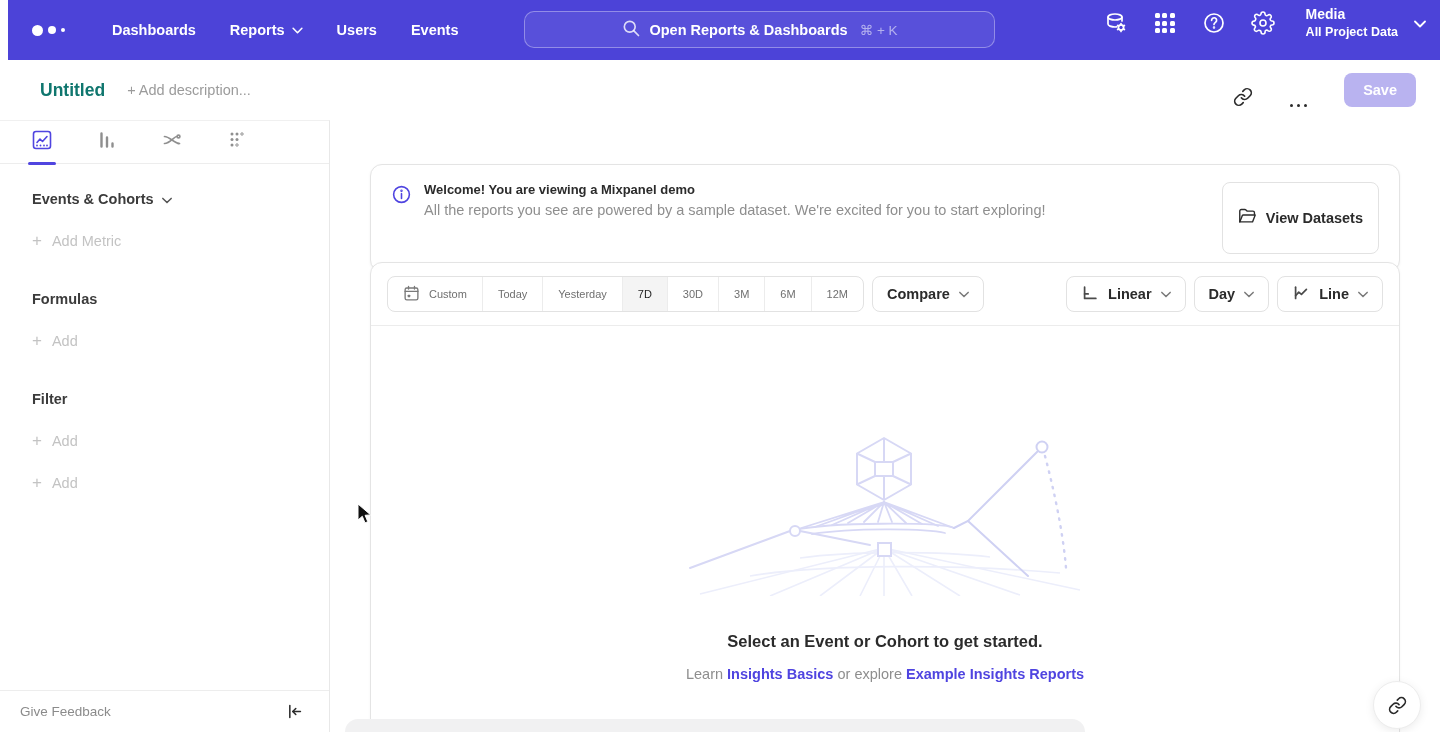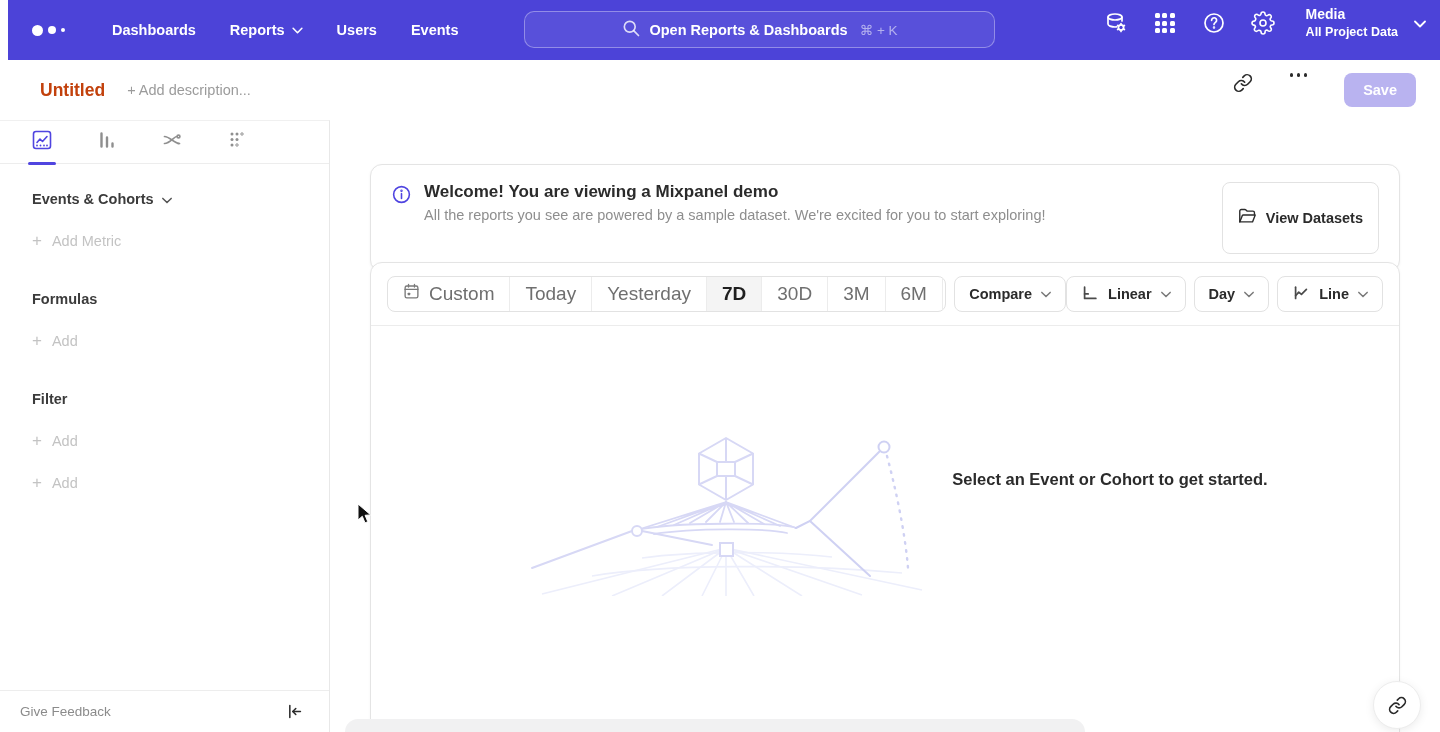--- a/index.html
+++ b/index.html
@@ -28,23 +28,23 @@
   .grid-icon { display:grid; grid-template-columns:repeat(3,5px); grid-template-rows:repeat(3,5px); gap:2.5px; }
   .grid-icon span { background:#fff; border-radius:1.5px; }
   .project { display:flex; align-items:center; gap:16px; margin-left:6px; cursor:pointer; }
   .project .lines { display:flex; flex-direction:column; line-height:1.35; }
   .project .p-name { font-size:14px; font-weight:700; }
   .project .p-scope { font-size:12.5px; font-weight:700; }
 
   
   .header { position:absolute; top:60px; left:0; width:1440px; height:60px; background:#fff;
     display:flex; align-items:center; }
-  .title { margin-left:40px; font-size:17.5px; font-weight:700; color:#c2410c; }
+  .title { margin-left:40px; font-size:17.5px; font-weight:700; color:#0f766e; }
   .desc { margin-left:22px; font-size:14.5px; color:#9b9b9b; cursor:text; }
-  .header-right { position:absolute; right:24px; display:flex; align-items:flex-start; gap:37px; }
+  .header-right { position:absolute; right:24px; display:flex; align-items:flex-end; gap:37px; }
   .hdr-icon { color:#2b2b2b; display:flex; cursor:pointer; }
   .dots3 { display:flex; gap:3.5px; cursor:pointer; }
   .dots3 span { width:3.5px; height:3.5px; border-radius:50%; background:#2b2b2b; }
   .save-btn { background:#b9b3f0; color:#fff; border:none; border-radius:8px;
     padding:9px 19px; font-size:14.5px; font-weight:700; font-family:inherit; cursor:default; }
 
   
   .sidebar { position:absolute; top:120px; left:0; width:330px; bottom:0;
     border-right:1px solid #e8e8e8; border-top:1px solid #f0f0f0; background:#fff; }
   .analyze-row { height:45px; display:flex; align-items:center; padding:0 32px;
@@ -69,44 +69,44 @@
   .feedback-label { font-size:13.5px; color:#8b8b8b; cursor:pointer; }
   .collapse { color:#2b2b2b; display:flex; cursor:pointer; }
 
   
   .main { position:absolute; left:330px; top:120px; right:0; bottom:0; background:#fff; overflow:hidden; }
   .banner { position:absolute; left:40px; top:44px; width:1030px;
     border:1px solid #e4e4e4; border-radius:12px; background:#fff;
     box-shadow:0 1px 3px rgba(0,0,0,0.05); padding:17px 20px; display:flex; align-items:flex-start; }
   .info-ic { margin-top:2px; color:#4f44e0; }
   .banner-texts { margin-left:12px; }
-  .banner-title { font-size:17px; font-weight:700; color:#2b2b2b; }
+  .banner-title { font-size:13px; font-weight:700; color:#2b2b2b; }
   .banner-sub { margin-top:5px; font-size:14.5px; color:#8e8e8e; }
   .view-datasets { margin-left:auto; align-self:center; display:flex; align-items:center; gap:9px;
     background:#fff; border:1px solid #e2e2e2; border-radius:8px; padding:25px 15px;
     font-size:14.5px; font-weight:700; color:#2b2b2b; font-family:inherit; cursor:pointer; }
 
   .report-card { position:absolute; left:40px; top:142px; width:1030px; height:620px;
     border:1px solid #e4e4e4; border-radius:12px 12px 0 0; background:#fff;
     box-shadow:0 1px 3px rgba(0,0,0,0.04); }
   .controls { display:flex; align-items:center; padding:13px 16px 13px 16px;
     border-bottom:1px solid #ececec; }
   .seg-group { display:flex; align-items:stretch; height:36px; border:1px solid #e2e2e2;
     border-radius:8px; overflow:hidden; background:#fff; }
-  .seg { display:flex; align-items:center; gap:9px; padding:0 15px; font-size:19px;
+  .seg { display:flex; align-items:center; gap:9px; padding:0 15px; font-size:11px;
     color:#6f6f6f; border-left:1px solid #ececec; cursor:pointer; white-space:nowrap; }
   .seg:first-child { border-left:none; }
-  .seg.active { background:#f4f4f4; color:#1f1f1f; font-weight:700; }
+  .seg.active { background:#f4f4f4; color:#1f1f1f; font-weight:400; }
   .ctl-btn { display:flex; align-items:center; gap:9px; height:36px; padding:0 14px;
     border:1px solid #e2e2e2; border-radius:8px; background:#fff; font-size:14.5px;
     font-weight:600; color:#2b2b2b; font-family:inherit; cursor:pointer; margin-left:8px; white-space:nowrap; }
   .ctl-btn .cchev { color:#7a7a7a; display:flex; }
   .spacer { flex:1; }
 
-  .empty { display:flex; flex-direction:row; align-items:center;justify-content:center; }
+  .empty { display:flex; flex-direction:column; align-items:center; }
   .illustration { margin-top:100px; }
   .empty-title { margin-top:36px; font-size:16.5px; font-weight:700; color:#2b2b2b; }
   .empty-sub { margin-top:15px; font-size:14.5px; color:#8e8e8e; }
   .empty-sub a { color:#4f44e0; font-weight:600; text-decoration:none; cursor:pointer; }
 
   .bottom-bar { position:absolute; left:15px; bottom:0; width:740px; height:13px;
     background:#f1f1f2; border-radius:16px 16px 0 0; z-index:5; }
   .fab { position:absolute; left:1043px; top:561px; width:48px; height:48px; border-radius:50%;
     background:#fff; border:1px solid #ededed; box-shadow:0 2px 10px rgba(0,0,0,0.08);
     display:flex; align-items:center; justify-content:center; color:#2b2b2b; cursor:pointer; z-index:6; }
@@ -443,20 +443,26 @@
           <g stroke="#cfd1f3" stroke-width="2" stroke-linecap="round">
             <path d="M294 102l14-7 72-72"></path>
             <path d="M308 95l60 55"></path>
             <circle cx="382" cy="21" r="5.5" fill="#fff"></circle>
             <path d="M385 30c8 30 18 75 21 112" stroke-dasharray="1.5 6.5" stroke-width="2.4"></path>
           </g>
 
           <rect x="218" y="117" width="13" height="13" stroke="#d7d8f5" stroke-width="2" fill="#fff"></rect>
         </svg>
         <div class="empty-title">Select an Event or Cohort to get started.</div>
+        <div class="empty-sub">
+          <span>Learn</span>
+          <a>Insights Basics</a>
+          <span>or explore</span>
+          <a>Example Insights Reports</a>
+        </div>
       </div>
     </div>
 
     <div class="bottom-bar"></div>
 
     <div class="fab">
       <svg width="19" height="19" viewBox="0 0 24 24" fill="none" stroke="#2b2b2b" stroke-width="2.1" stroke-linecap="round" stroke-linejoin="round">
         <path d="M10 13a5 5 0 007.54.54l3-3a5 5 0 00-7.07-7.07l-1.72 1.71"></path>
         <path d="M14 11a5 5 0 00-7.54-.54l-3 3a5 5 0 007.07 7.07l1.71-1.71"></path>
       </svg>

